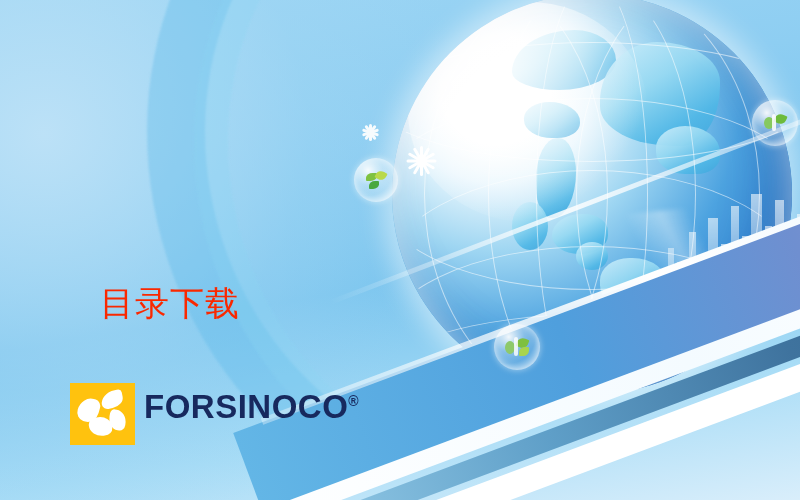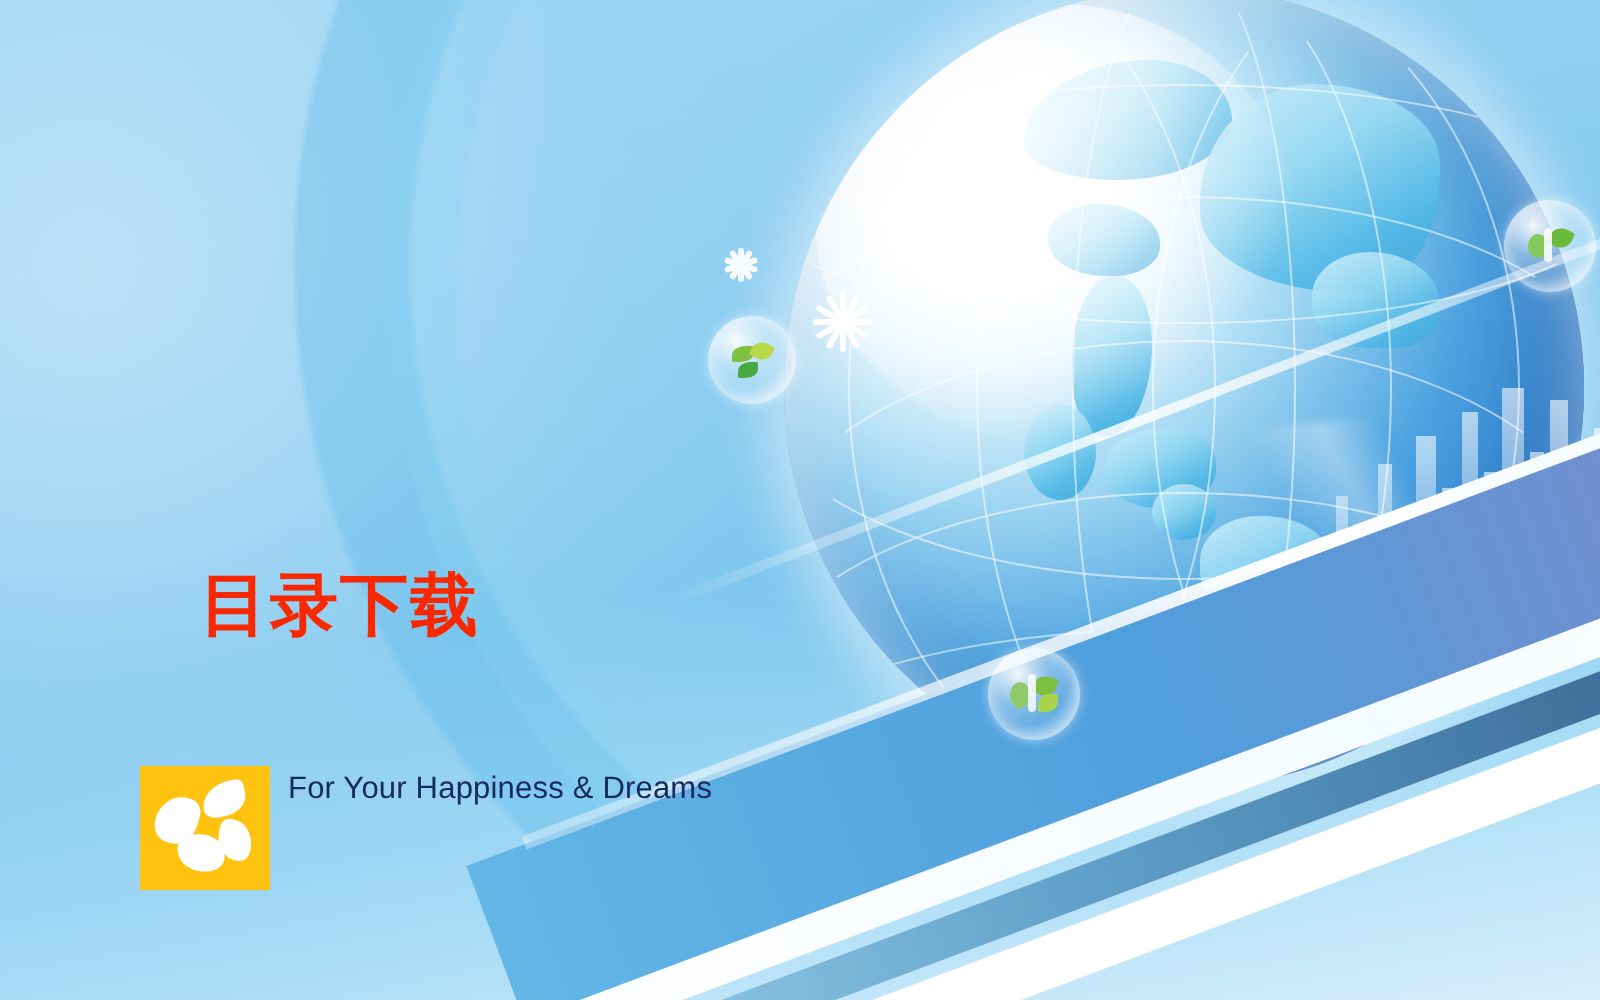--- a/index.html
+++ b/index.html
@@ -133,21 +133,21 @@
   #bubble-3 { left:752px; top:100px; width:46px; height:46px; }
 
   
   #headline {
     position:absolute; left:84px; top:168px;
     color:#fa2800;
     font-size:34px; line-height:54px;
     font-family:"DejaVu Sans", sans-serif;
     letter-spacing:1px; white-space:pre;
   }
-  #headline-line2 { display:block; padding-left:16px;font-weight:bold; }
+  #headline-line2 { display:block; padding-left:16px; }
 
   
   #logo { position:absolute; left:70px; top:383px; height:62px; display:flex; align-items:flex-start; }
   #logo-mark {
     position:relative; width:65px; height:62px; background:#ffc20e; flex:0 0 auto;
   }
   #logo-mark i { position:absolute; background:#ffffff; display:block; }
   #logo-text { margin-left:9px; padding-top:1px; }
   #logo-word {
     color:#17295e; font-weight:bold; font-size:33px; line-height:34px;
@@ -283,17 +283,17 @@
   </div>
 
   <div id="logo">
     <div id="logo-mark">
       <i style="left:31px;top:8px;width:22px;height:17px;border-radius:70% 20% 55% 30%;transform:rotate(-12deg);"></i>
       <i style="left:39px;top:27px;width:17px;height:20px;border-radius:25% 65% 30% 60%;transform:rotate(10deg);"></i>
       <i style="left:19px;top:34px;width:23px;height:19px;border-radius:35% 55% 35% 60%;transform:rotate(-6deg);"></i>
       <i style="left:8px;top:15px;width:21px;height:24px;border-radius:60% 30% 50% 40%;transform:rotate(16deg);"></i>
     </div>
     <div id="logo-text">
-      <div id="logo-tagline">For Your Happiness &amp; Dreams</div>
+      <div id="logo-word"><span>FORSINOCO</span><sup>®</sup></div>
     </div>
   </div>
 
 </div>
 
 </body></html>

